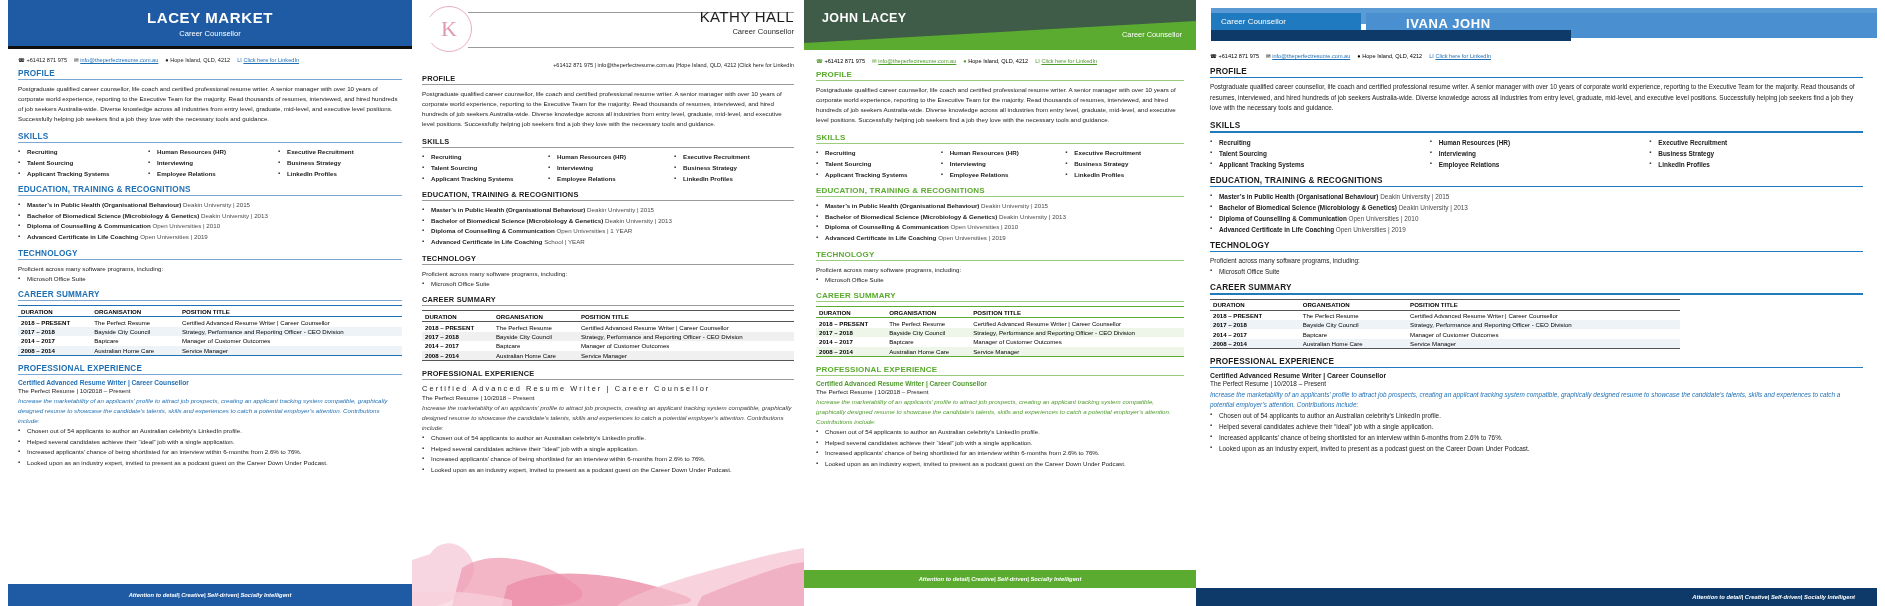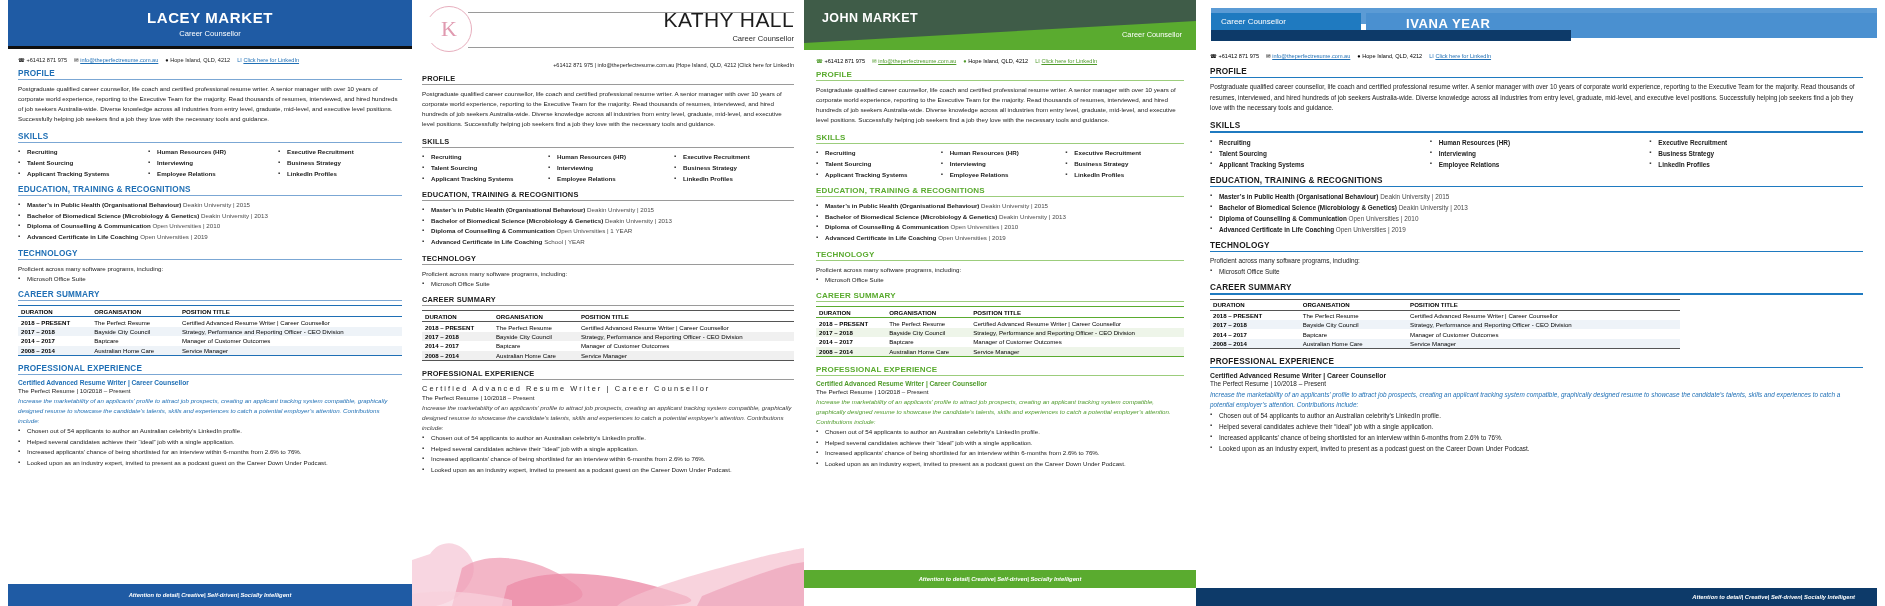--- a/index.html
+++ b/index.html
@@ -51,21 +51,21 @@
   #r1 .pe-role{color:#1f6fb5;font-weight:bold;font-size:6.6px;}
   #r1 .pe-ital{color:#1f6fb5;}
 
   
   #r2{left:412px;width:392px;}
   #r2 .hdr{position:relative;height:56px;}
   #r2 .mono{position:absolute;left:14px;top:6px;width:46px;height:46px;border:1.4px solid #e7aebd;border-radius:50%;box-sizing:border-box;}
   #r2 .mono:after{content:"";position:absolute;left:-2px;top:10px;width:16px;height:26px;background:#fff;}
   #r2 .monoL{position:absolute;left:14px;top:6px;width:46px;height:46px;display:flex;align-items:center;justify-content:center;color:#e09ab0;font-size:22px;font-family:"Liberation Serif",serif;}
   #r2 .nmwrap{position:absolute;right:10px;top:8px;text-align:right;width:320px;}
-  #r2 .nm{font-size:21px;color:#1c1c1c;letter-spacing:.4px;}
+  #r2 .nm{font-size:15px;color:#1c1c1c;letter-spacing:.4px;}
   #r2 .ti{font-size:7.6px;color:#2a2a2a;margin-top:2px;}
   #r2 .hrule{position:absolute;left:56px;right:10px;height:1px;background:#9a9a9a;}
   #r2 .contact{justify-content:flex-end;color:#1a1a1a;font-size:5.5px;}
   #r2 .pad{padding:6px 10px 0 10px;}
   #r2 .sec-h{color:#1c1c1c;font-size:7.4px;}
   #r2 .rule{background:#9a9a9a;margin-top:1px;margin-bottom:4px;}
   #r2 table.cs tr.alt{background:#f0f0f0;}
   #r2 .csbox{border-top:1.1px solid #555;border-bottom:1.1px solid #555;}
   #r2 table.cs thead tr{border-bottom:1.1px solid #555;}
   #r2 .pe-role{font-size:7.4px;color:#1c1c1c;letter-spacing:2.1px;}
@@ -340,21 +340,21 @@
           <path d="M290 106 C320 94, 350 82, 380 74 L392 72 L392 116 L285 116 Z" fill="#ea89a6" opacity="0.6"></path>
           <path d="M0 104 C40 98, 70 104, 100 110 L100 116 L0 116 Z" fill="#f6c9d6" opacity="0.7"></path>
         </g>
       </svg>
     </div>
   </div>
 
   <div class="resume" id="r3">
     <div class="hdr">
       <div class="tri"></div>
-      <div class="nm">JOHN MARKET</div>
+      <div class="nm">JOHN LACEY</div>
       <div class="ti">Career Counsellor</div>
     </div>
 
     <div class="pad">
       <div class="contact">
         <span class="nowrap"><span class="ic">☎</span>
           <span>+61412 871 975</span></span>
         <span class="nowrap"><span class="ic">✉</span>
           <span class="ul lnk">info@theperfectresume.com.au</span></span>
         <span class="nowrap"><span class="ic">●</span>
@@ -451,21 +451,21 @@
     </div>
   </div>
 
   <div class="resume" id="r4">
     <div class="hdr">
       <div class="bandTop"></div>
       <div class="bandRight"></div>
       <div class="bandMain"></div>
       <div class="bandDark"></div>
       <div class="ti">Career Counsellor</div>
-      <div class="nm">IVANA YEAR</div>
+      <div class="nm">IVANA JOHN</div>
     </div>
 
     <div class="pad">
       <div class="contact">
         <span class="nowrap"><span class="ic">☎</span>
           <span>+61412 871 975</span></span>
         <span class="nowrap"><span class="ic">✉</span>
           <span class="ul lnk">info@theperfectresume.com.au</span></span>
         <span class="nowrap"><span class="ic">●</span>
           <span>Hope Island, QLD, 4212</span></span>

